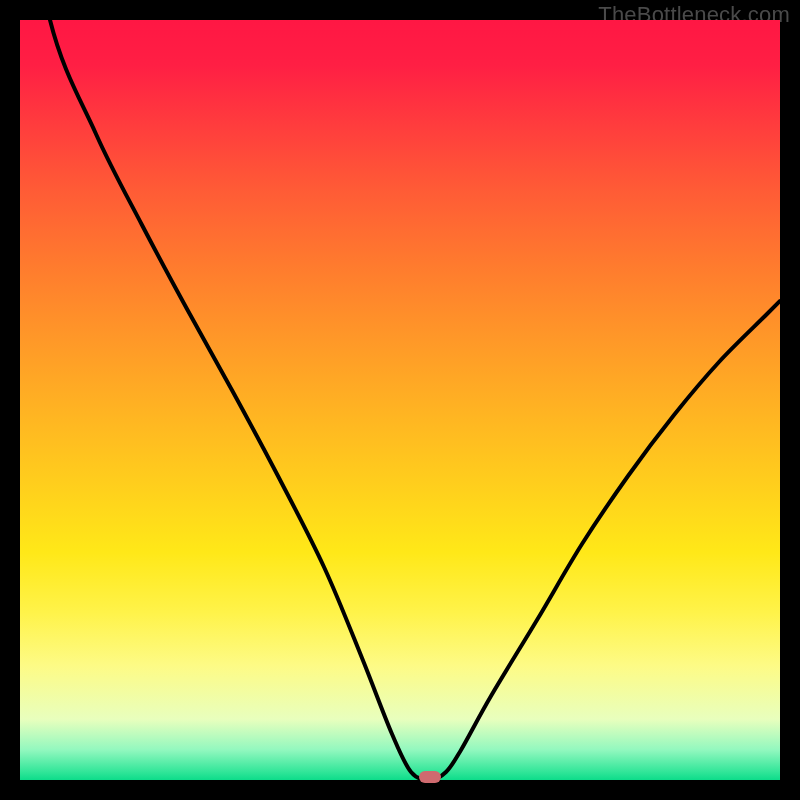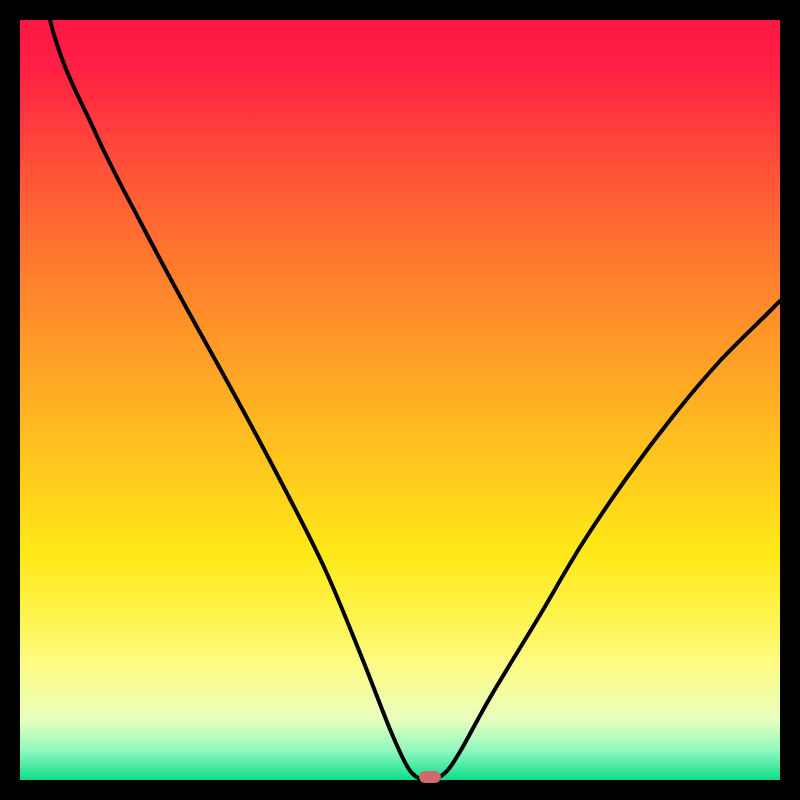--- a/index.html
+++ b/index.html
@@ -66,20 +66,21 @@
     width: 22px;
     height: 12px;
     border-radius: 6px;
     background: #cf6a6f;
   }
 </style>
 </head>
 <body>
 
 <div class="frame">
+  <div class="watermark">TheBottleneck.com</div>
 
   <div class="plot-area">
     <svg class="curve" viewBox="0 0 760 760" preserveAspectRatio="none">
       <path id="curve-path" fill="none" stroke-linecap="round" stroke-width="4" stroke="#000000" d="M 0 -190 C 5.0 -158.3 17.3 -50.7 30 0 C 42.7 50.7 60.7 79.8 76 114 C 91.3 148.2 106.8 175.8 122 205 C 137.2 234.2 151.8 261.2 167 289 C 182.2 316.8 197.8 344.2 213 372 C 228.2 399.8 242.8 426.8 258 456 C 273.2 485.2 290.0 516.7 304 547 C 318.0 577.3 330.7 610.2 342 638 C 353.3 665.8 363.8 695.0 372 714 C 380.2 733.0 384.7 744.3 391 752 C 397.3 759.7 404.2 760.0 410 760 C 415.8 760.0 420.8 757.0 426 752 C 431.2 747.0 433.5 742.7 441 730 C 448.5 717.3 458.3 697.7 471 676 C 483.7 654.3 501.8 625.3 517 600 C 532.2 574.7 546.8 548.0 562 524 C 577.2 500.0 592.7 477.5 608 456 C 623.3 434.5 638.8 414.0 654 395 C 669.2 376.0 683.8 358.5 699 342 C 714.2 325.5 734.8 306.2 745 296 C 755.2 285.8 757.5 283.5 760 281 "></path>
     </svg>
     <div class="marker" id="marker" style="left: 399px; top: 751px; background: rgb(207, 106, 111);"></div>
   </div>
 </div>
 
 </body></html>

